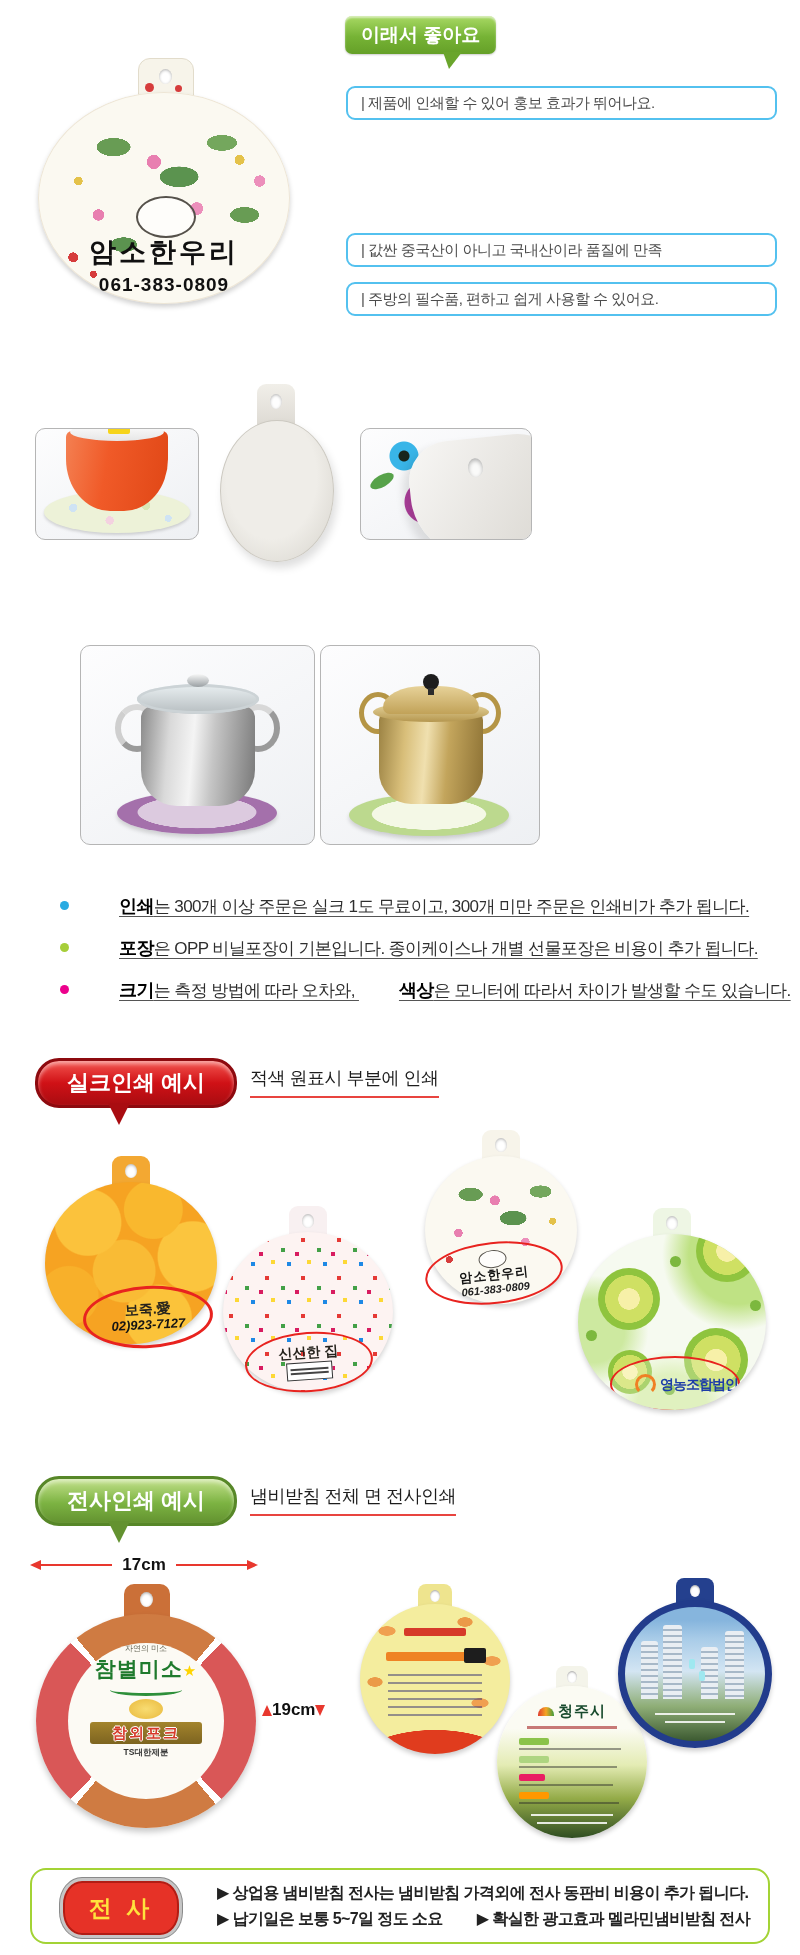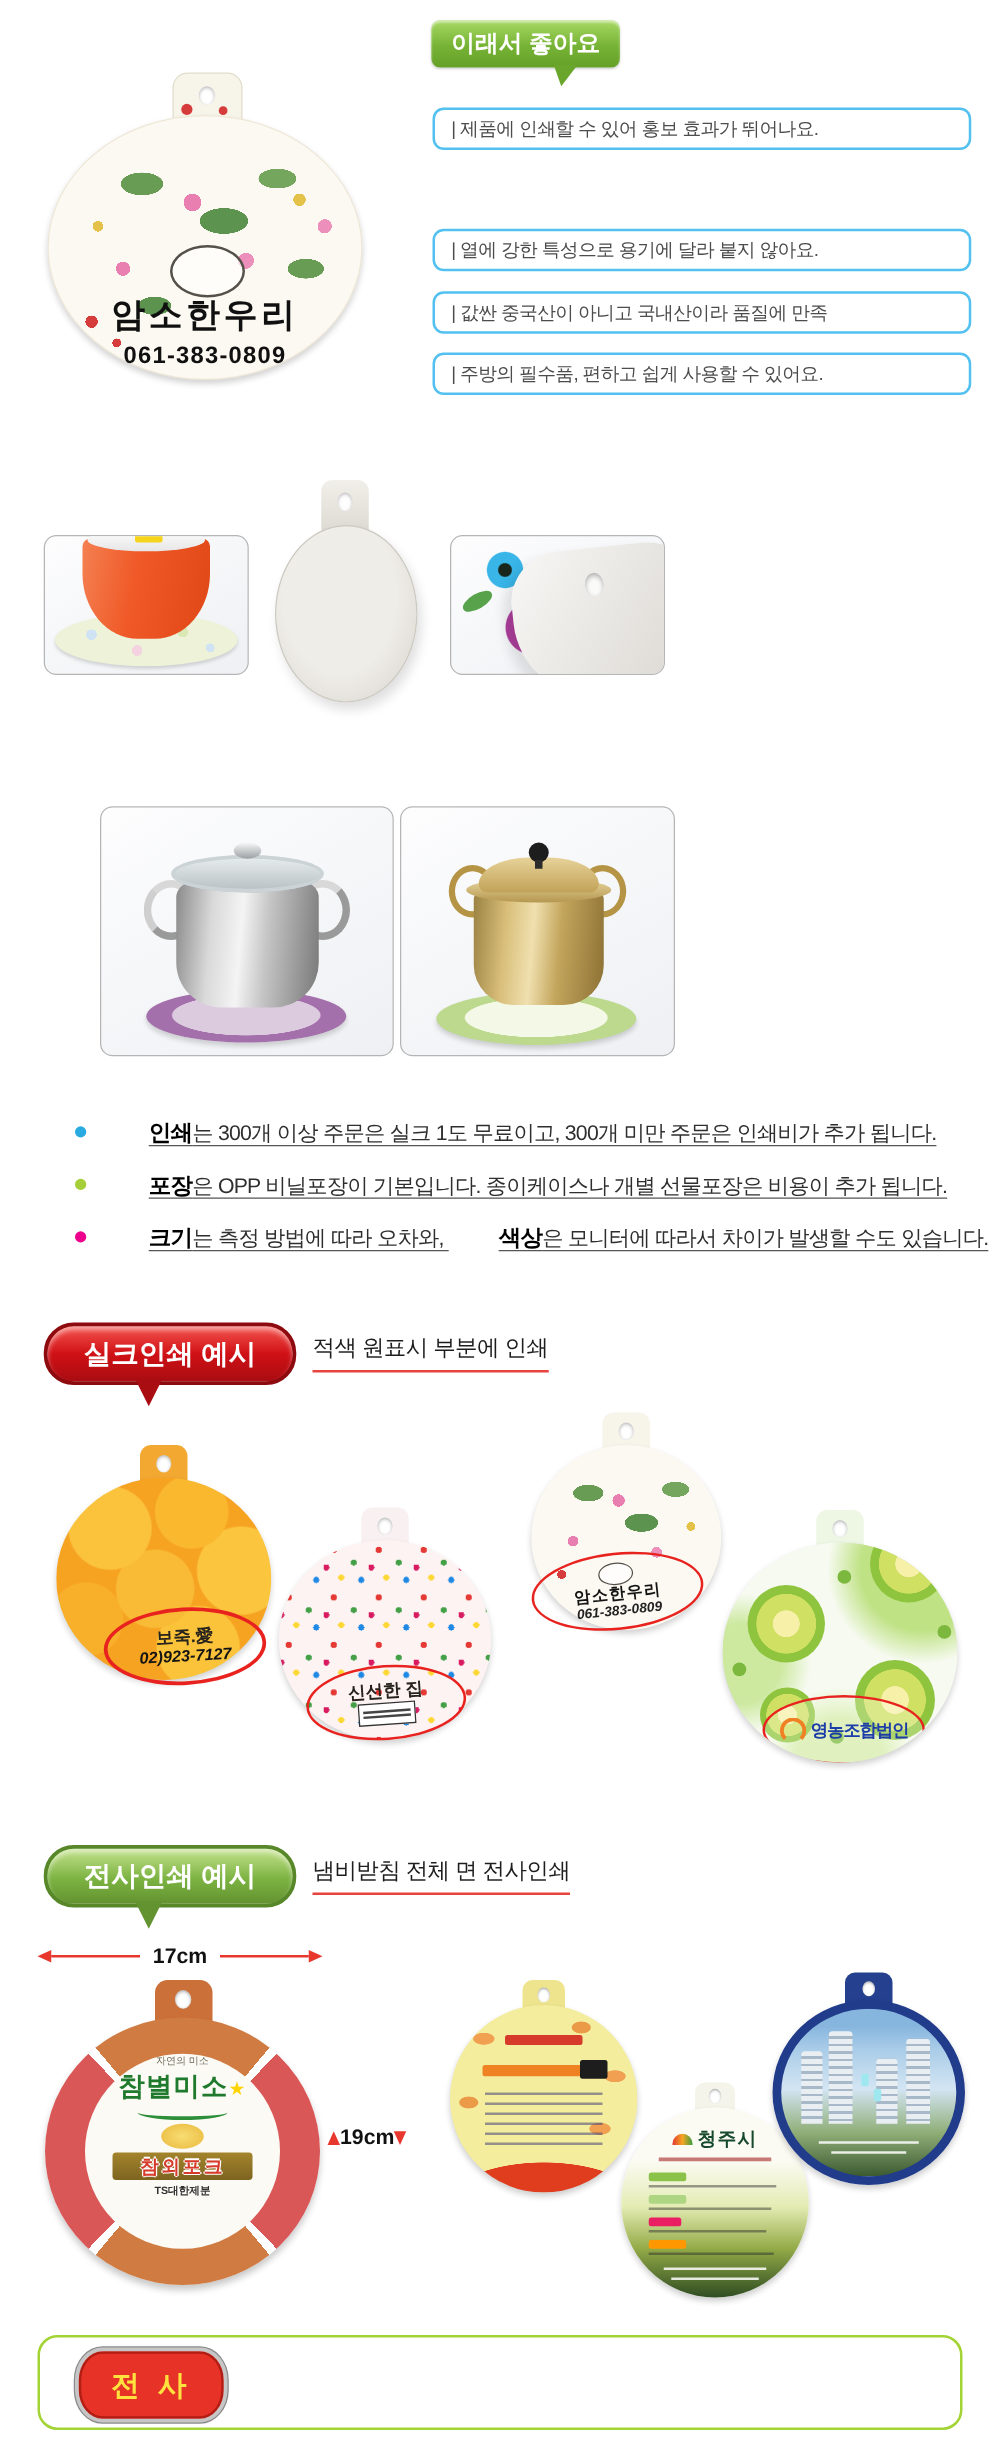--- a/index.html
+++ b/index.html
@@ -214,21 +214,21 @@
       radial-gradient(circle at 50% 100%, #d6edaa 0 18%, transparent 30%);}
   .kw-slice{position:absolute;border-radius:50%;
     background:radial-gradient(circle, #f7f0a8 0 24%, #cfe063 25% 54%, #8fc43e 55% 78%, #b4d964 79% 100%);}
   .kw1{left:20px;top:34px;width:62px;height:62px;}
   .kw2{left:118px;top:-14px;width:62px;height:62px;}
   .kw3{left:106px;top:94px;width:64px;height:64px;}
   .kw4{left:30px;top:116px;width:44px;height:44px;}
   .kw-dot{position:absolute;width:11px;height:11px;border-radius:50%;background:#7cb83e;}
   .kd1{left:92px;top:22px}.kd2{left:8px;top:96px}.kd3{left:172px;top:66px}.kd4{left:86px;top:150px}
   .smp-kiwi .red-oval{left:32px;top:122px;width:126px;height:52px;border-width:2.5px;
-    flex-direction:row;gap:4px;background:rgba(255,255,255,.25);}
+    flex-direction:row;gap:4px;background:rgba(255,255,255,.25);justify-content:flex-end;}
   .swirl{width:15px;height:15px;border:3px solid #f08024;border-radius:50%;border-bottom-color:transparent;flex:none;}
   .ov-coop{font-size:14px;font-weight:bold;color:#1d3da8;letter-spacing:-1px;}
 
   
   .harrow{position:absolute;left:30px;top:1556px;width:228px;height:18px;display:flex;align-items:center;}
   .ah{width:0;height:0;border-top:5px solid transparent;border-bottom:5px solid transparent;flex:none;}
   .ah.left{border-right:11px solid #e8382e;}
   .ah.right{border-left:11px solid #e8382e;}
   .aline{flex:1;height:2px;background:#e8382e;}
   .harrow .dim{flex:none;padding:0 10px;font-size:17px;font-weight:bold;color:#111;}
@@ -337,21 +337,20 @@
     <div class="ht-face">
       <div class="ht-logo"></div>
       <div class="ht-name">암소한우리</div>
       <div class="ht-phone">061-383-0809</div>
     </div>
   </div>
 
   <div class="badge-green1">이래서 좋아요</div>
 
   <div class="feature f0">| 제품에 인쇄할 수 있어 홍보 효과가 뛰어나요.</div>
-  <div class="feature f2">| 열에 강한 특성으로 용기에 달라 붙지 않아요.</div>
   <div class="feature f3">| 값싼 중국산이 아니고 국내산이라 품질에 만족</div>
   <div class="feature f4">| 주방의 필수품, 편하고 쉽게 사용할 수 있어요.</div>
 
   <div class="photo photoA">
     <div class="plaid"></div>
     <div class="orange-pot"></div>
     <div class="orange-lid"></div>
     <div class="lid-sticker"></div>
   </div>
 
@@ -554,15 +553,22 @@
       <span class="tower t4"></span>
       <span class="bq bq1"></span>
       <span class="bq bq2"></span>
       <span class="bline" style="left:30px;right:30px;bottom:26px"></span>
       <span class="bline" style="left:40px;right:40px;bottom:18px"></span>
     </div>
   </div>
 
   <div class="footer-box">
     <div class="stamp">전 사</div>
+    <div class="footer-lines">
+      <div class="fl">▶ 상업용 냄비받침 전사는 냄비받침 가격외에 전사 동판비 비용이 추가 됩니다.</div>
+      <div class="fl fl-row">
+        <span>▶ 납기일은 보통 5~7일 정도  소요</span>
+        <span>▶ 확실한 광고효과 멜라민냄비받침 전사</span>
+      </div>
+    </div>
   </div>
 
 </div>
 
 </body></html>

